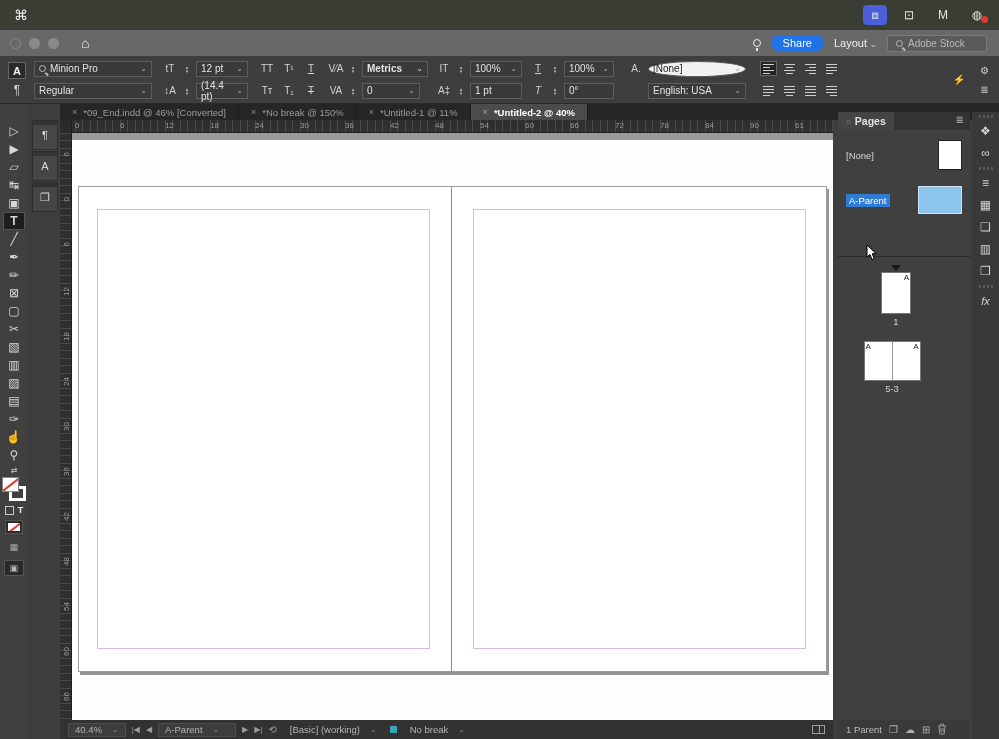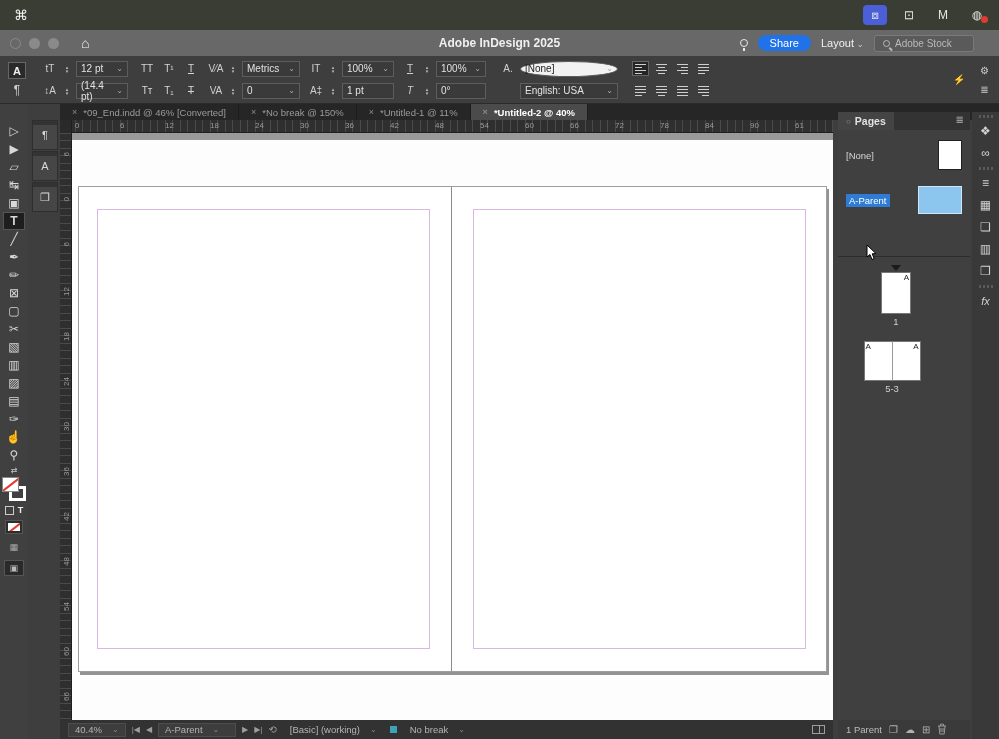--- a/index.html
+++ b/index.html
@@ -21,21 +21,21 @@
 
   
   .titlebar { position:absolute; left:0; top:30px; width:999px; height:26px; background:#686868;
     display:flex; align-items:center; color:#f0f0f0; font-size:12px; }
   .lights { display:flex; gap:8px; margin-left:10px; }
   .light { width:11px; height:11px; border-radius:50%; background:#8a8a8a; }
   .light.hollow { background:transparent; border:1.5px solid #8a8a8a; }
   .home { margin-left:22px; font-size:14px; }
   .tb-title { position:absolute; left:0; right:0; text-align:center; font-weight:bold;
     font-size:12px; pointer-events:none; }
-  .tb-right { margin-left:auto; display:flex; align-items:center; gap:10px; padding-right:25px; z-index:2; }
+  .tb-right { margin-left:auto; display:flex; align-items:center; gap:10px; padding-right:12px; z-index:2; }
   .bulb { width:8px; height:8px; border:1.5px solid #e8e8e8; border-radius:50%; position:relative; }
   .bulb::after { content:''; position:absolute; left:2px; top:8px; width:2px; height:3px; background:#e8e8e8; }
   .share-btn { background:#1f72e8; color:#fff; border-radius:10px; padding:2px 12px; font-size:11px; }
   .layout-dd { color:#f0f0f0; font-size:11px; }
   .layout-dd::after { content:' ⌄'; font-size:9px; color:#ccc; }
   .stock { display:flex; align-items:center; gap:5px; background:#5a5a5a; border:1px solid #7a7a7a;
     border-radius:3px; padding:2px 8px; width:100px; color:#b9b9b9; font-size:10px; }
   .mag { width:7px; height:7px; border:1.5px solid #b9b9b9; border-radius:50%; position:relative; flex:none; }
   .mag::after { content:''; position:absolute; left:6px; top:6px; width:4px; height:1.5px;
     background:#b9b9b9; transform:rotate(45deg); transform-origin:0 0; }
@@ -194,37 +194,49 @@
       </div>
   </div>
 
   <div class="titlebar">
     <div class="lights">
       <span class="light hollow"></span>
       <span class="light"></span>
       <span class="light"></span>
     </div>
     <span class="home">⌂</span>
-    <div class="tb-title">Adobe InDesign 2025</div>
     <div class="tb-right">
       <span class="bulb"></span>
       <span class="share-btn">Share</span>
       <span class="layout-dd">Layout</span>
       <span class="stock">
         <span class="mag"></span>
         <span>Adobe Stock</span>
       </span>
     </div>
   </div>
 
   <div class="cp">
     <div class="cp-col mode-col">
       <span class="mode-a">A</span>
       <span class="mode-p">¶</span>
     </div>
+    <div class="cp-col" style="width:120px;">
+      <div class="cp-row">
+        <span class="field dd" style="width:118px;">
+          <span class="mag" style="margin-right:4px;"></span>
+          <span>Minion Pro</span>
+        </span>
+      </div>
+      <div class="cp-row">
+        <span class="field dd" style="width:118px;">
+          <span>Regular</span>
+        </span>
+      </div>
+    </div>
     <div class="cp-col" style="margin-left:8px;">
       <div class="cp-row">
         <span class="cpicon">tT</span>
         <span class="stepper">
             <i>▴</i>
             <i>▾</i>
           </span>
         <span class="field dd" style="width:52px;">
             <span>12 pt</span>
           </span>
@@ -252,21 +264,21 @@
         <span class="tbtn s">T</span>
       </div>
     </div>
     <div class="cp-col" style="margin-left:8px;">
       <div class="cp-row">
         <span class="cpicon">V⁄A</span>
         <span class="stepper">
             <i>▴</i>
             <i>▾</i>
           </span>
-        <span class="field dd" style="width:58px;">
+        <span class="field dd" style="width:66px;font-weight:bold;">
             <span>Metrics</span>
           </span>
       </div>
       <div class="cp-row">
         <span class="cpicon">VA</span>
         <span class="stepper">
             <i>▴</i>
             <i>▾</i>
           </span>
         <span class="field dd" style="width:58px;">

